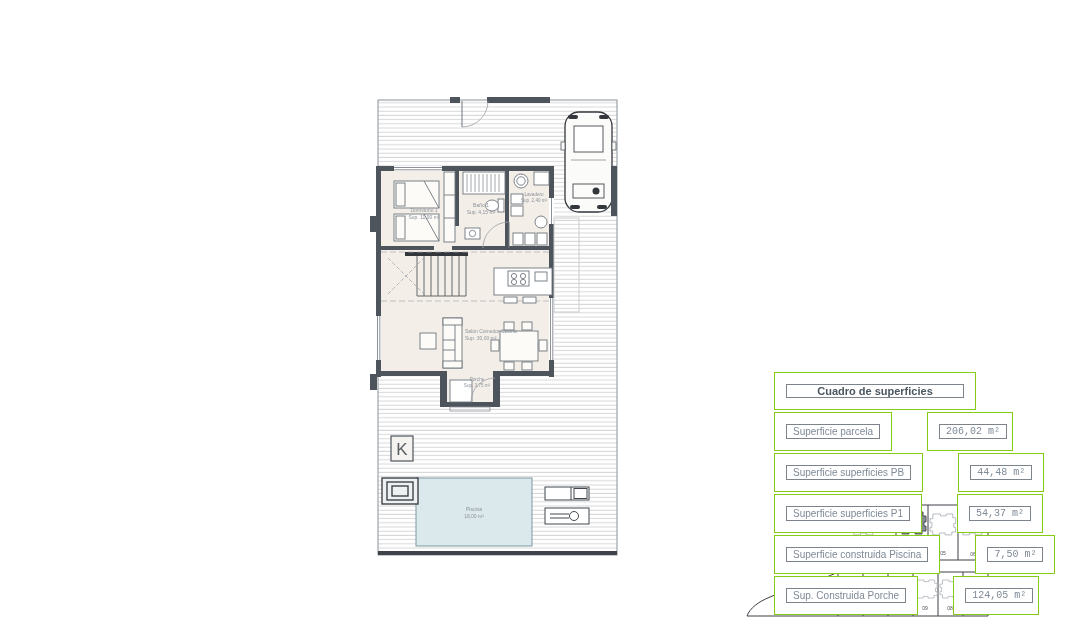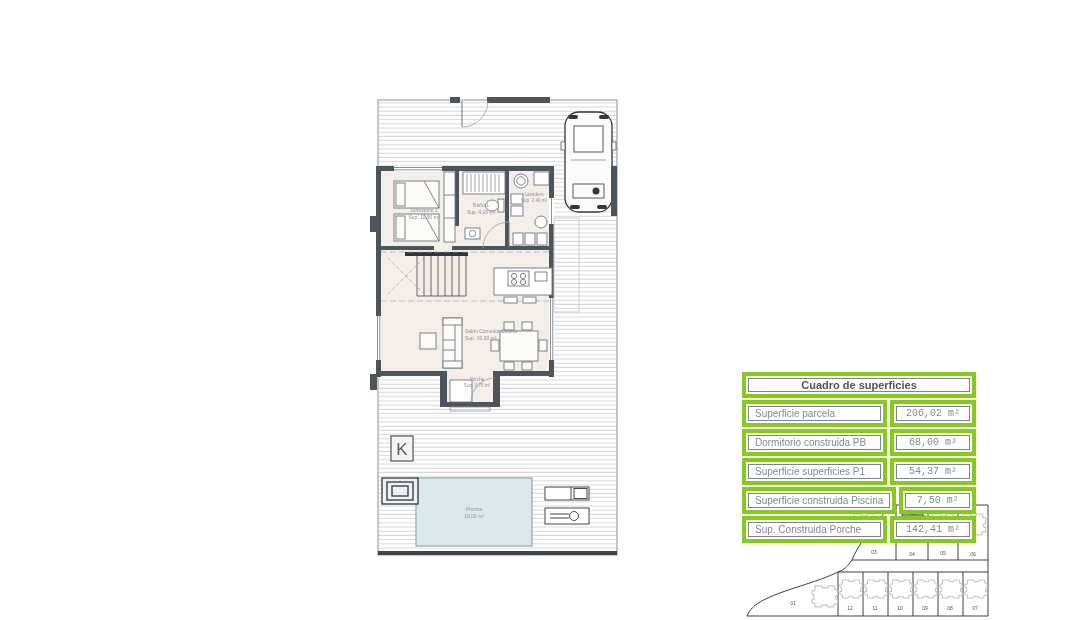--- a/index.html
+++ b/index.html
@@ -2,21 +2,21 @@
 <html><head>
 <meta charset="utf-8">
 <style>
   html,body{margin:0;padding:0;background:#ffffff;width:1070px;height:620px;overflow:hidden;
     font-family:"Liberation Sans", sans-serif;}
   .stage{position:absolute;left:0;top:0;width:1070px;height:620px;background:#fff;}
   svg{position:absolute;left:0;top:0;}
   
   .surf-table{position:absolute;left:742px;top:372px;width:234px;display:flex;flex-direction:column;gap:2px;}
   .srow{display:flex;gap:3px;}
-  .cell{border:4px solid #84cc16;padding:2px;background:#fff;display:flex;box-sizing:border-box;}
+  .cell{border:1px solid #84cc16;padding:11px;background:#fff;display:flex;box-sizing:border-box;margin-left:32px;}
   .cell-in{border:1px solid #7d838b;flex:1;display:flex;align-items:center;padding:0 6px;
     font-size:10px;color:#7e8a97;white-space:nowrap;box-sizing:border-box;height:15px;}
   .cell.label{flex:1;}
   .cell.value{width:86px;}
   .cell.value .cell-in{justify-content:center;font-family:Liberation Mono, monospace;}
   .cell.header{width:100%;}
   .cell.header .cell-in{justify-content:center;font-weight:bold;font-size:11px;color:#4b565f;height:14px;}
 </style>
 </head>
 <body>
@@ -306,24 +306,24 @@
   <div class="srow">
     <div class="cell label">
           <div class="cell-in">Superficie parcela</div>
         </div>
     <div class="cell value">
           <div class="cell-in">206,02 m²</div>
         </div>
   </div>
   <div class="srow">
     <div class="cell label">
-          <div class="cell-in">Dormitorio construida PB</div>
-        </div>
-    <div class="cell value">
-          <div class="cell-in">68,00 m²</div>
+          <div class="cell-in">Superficie superficies PB</div>
+        </div>
+    <div class="cell value">
+          <div class="cell-in">44,48 m²</div>
         </div>
   </div>
   <div class="srow">
     <div class="cell label">
           <div class="cell-in">Superficie superficies P1</div>
         </div>
     <div class="cell value">
           <div class="cell-in">54,37 m²</div>
         </div>
   </div>
@@ -333,18 +333,18 @@
         </div>
     <div class="cell value">
           <div class="cell-in">7,50 m²</div>
         </div>
   </div>
   <div class="srow">
     <div class="cell label">
           <div class="cell-in">Sup. Construida Porche</div>
         </div>
     <div class="cell value">
-          <div class="cell-in">142,41 m²</div>
+          <div class="cell-in">124,05 m²</div>
         </div>
   </div>
 </div>
 
 </div>
 
 </body></html>

